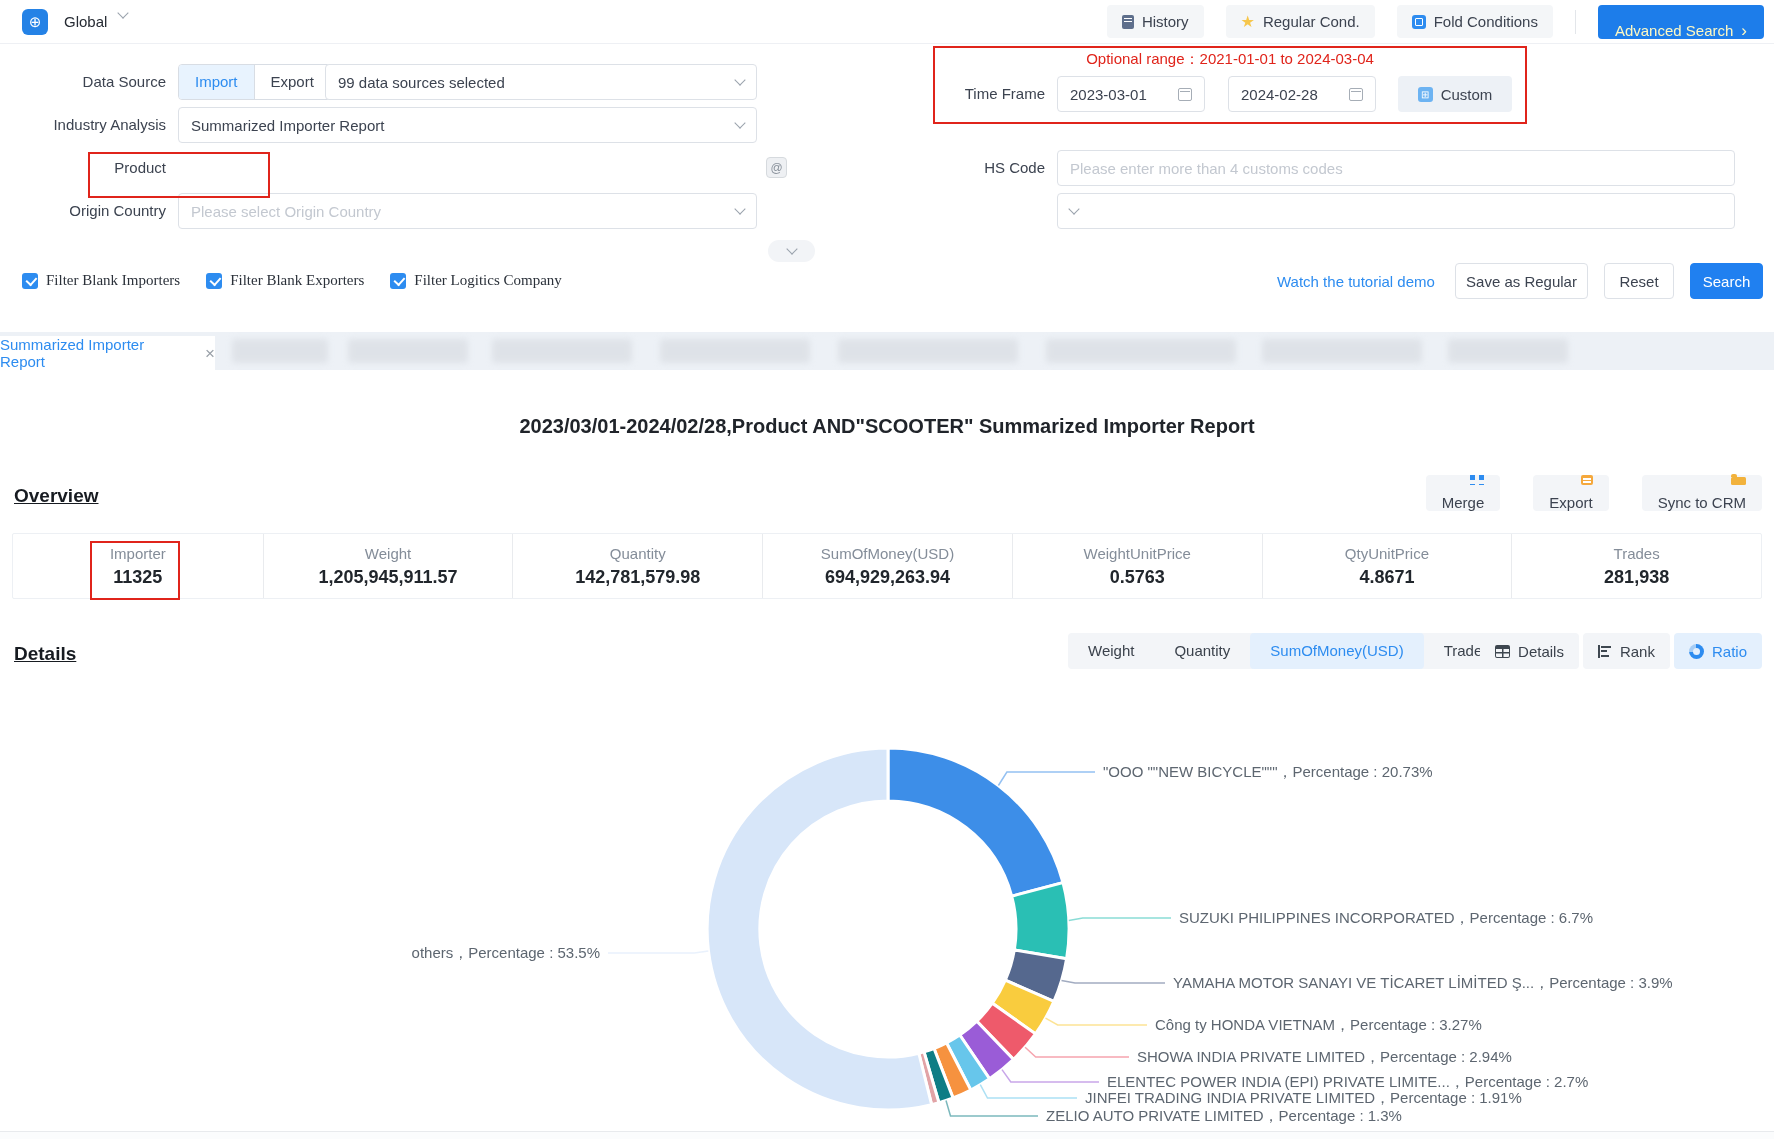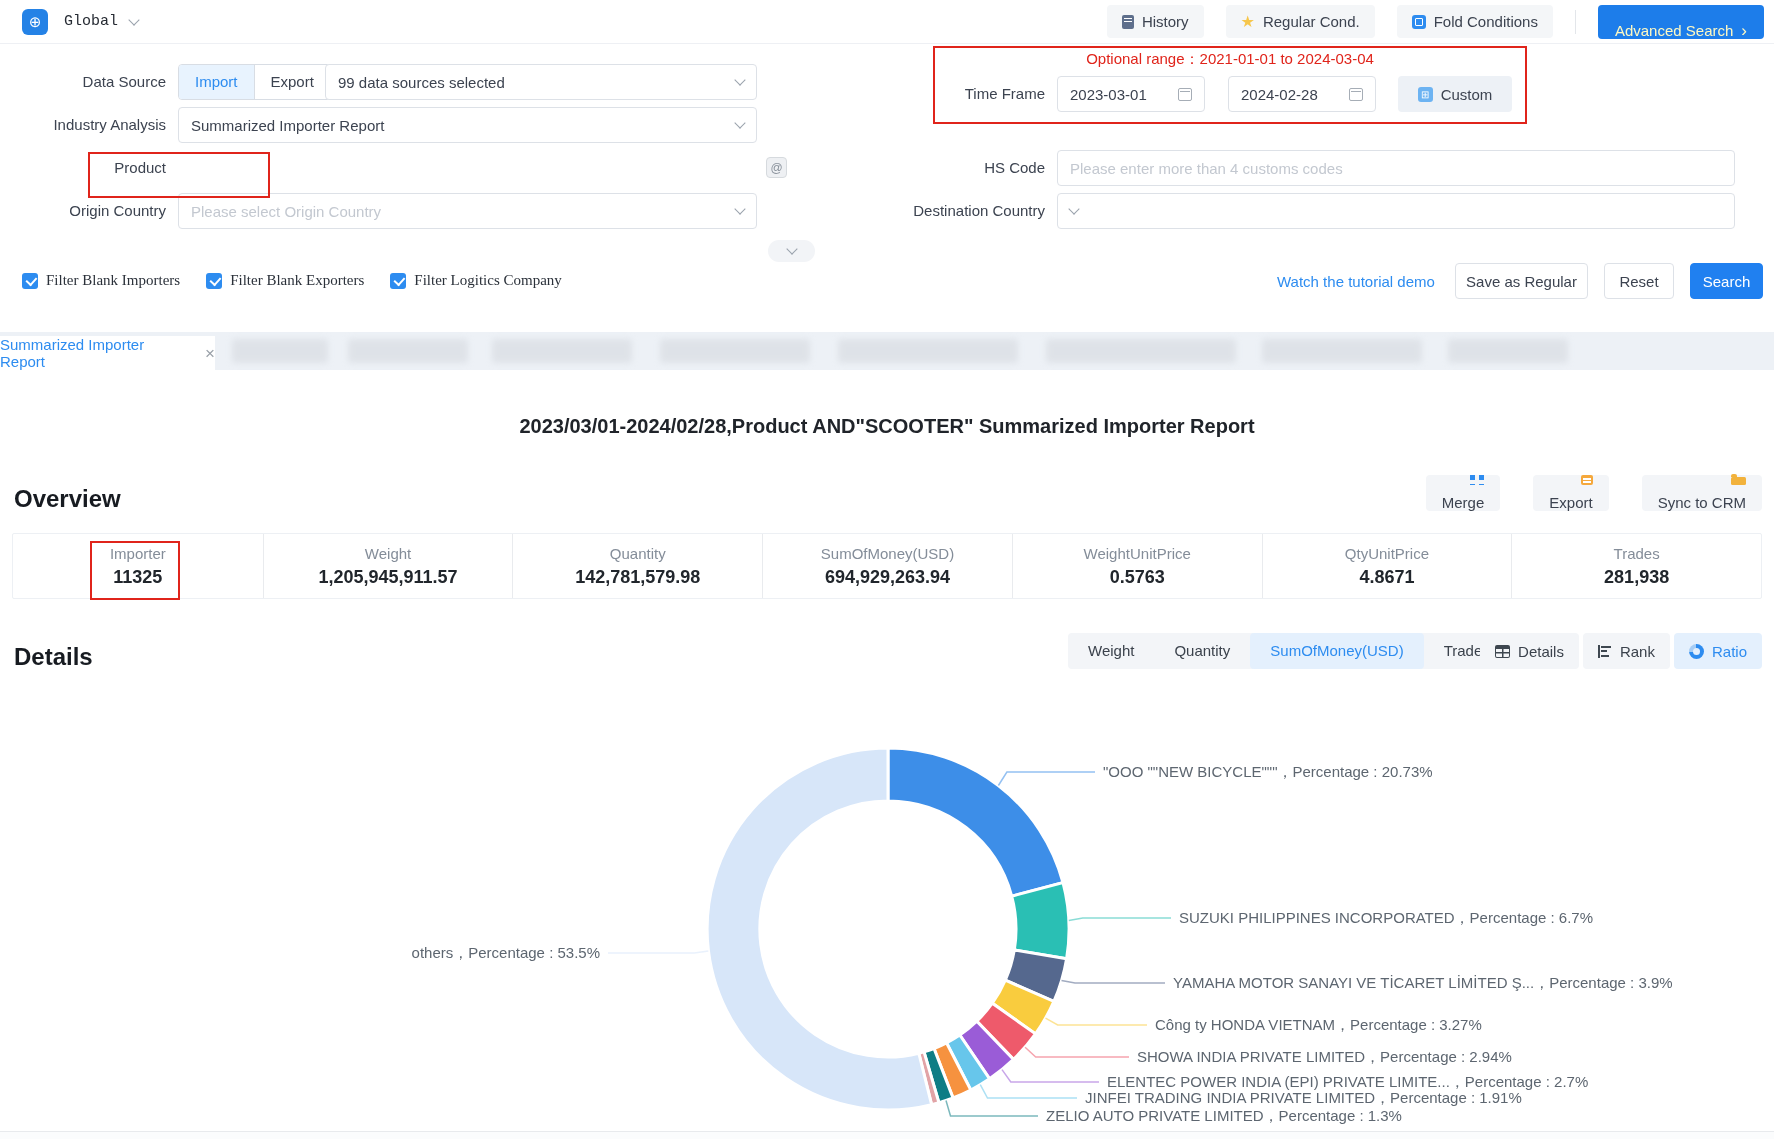--- a/index.html
+++ b/index.html
@@ -8,21 +8,21 @@
     position: relative; width: 1774px; height: 1139px; overflow: hidden;
     background: #fff; font-family: "Liberation Sans", sans-serif; color: #3c4350;
   }
   .abs { position: absolute; }
 
   
   .topbar { position:absolute; top:0; left:0; width:100%; height:44px;
     display:flex; align-items:center; padding:0 10px 0 22px; border-bottom:1px solid #eef0f4; background:#fff; }
   .logo { width:26px; height:26px; border-radius:6px; background:#2482e6; color:#fff;
     display:flex; align-items:center; justify-content:center; font-size:15px; }
-  .region { display:flex; align-items:center; gap:12px; margin-left:16px; font-size:15px; color:#262b33; cursor:pointer;font-family:Liberation Mono, monospace; }
+  .region { display:flex; gap:12px; margin-left:16px; font-size:15px; color:#262b33; cursor:pointer; }
   .chev { width:8px; height:8px; border-right:1.6px solid #9aa2ac; border-bottom:1.6px solid #9aa2ac;
     transform:rotate(45deg); display:inline-block; margin-top:-4px; }
   .topbar-right { margin-left:auto; display:flex; align-items:center; gap:22px; }
   .tb-btn { height:33px; background:#f4f6f8; border-radius:4px; display:flex; align-items:center;
     gap:8px; padding:0 15px; font-size:15px; color:#3c4350; cursor:pointer; border:none; }
   .tb-divider { width:1px; height:24px; background:#e3e6ea; }
   .adv-btn { height:34px; background:#1d7dea; border-radius:4px; color:#fef9c3; display:flex; align-items:flex-end;
     gap:8px; padding:0 17px; font-size:15px; cursor:pointer; border:none; }
   .adv-chev { font-size:17px; line-height:1; }
 
@@ -95,21 +95,21 @@
 
   
   .tabstrip { position:absolute; left:0; top:332px; width:100%; height:38px; background:#edf1f6; }
   .tab-active { position:absolute; left:0; top:336px; width:215px; height:34px; background:#fff;
     display:flex; align-items:center; justify-content:center; gap:12px; font-size:15px; color:#2d8cf0; cursor:pointer; }
   .redact { position:absolute; top:339px; height:24px; background:#d3d7dd; filter:blur(3px); opacity:.55; border-radius:3px; }
 
   
   .report-title { position:absolute; left:0; top:415px; width:100%; text-align:center;
     font-size:20px; font-weight:600; color:#20242a; }
-  .sec-head { position:absolute; font-size:24px; font-weight:700; color:#171b21; }
+  .sec-head { position:absolute; font-size:19px; font-weight:700; color:#171b21;text-decoration:underline; }
   .ov-btns { position:absolute; top:475px; right:12px; display:flex; gap:33px; }
   .ov-btn { height:36px; background:#f3f5f8; border:none; border-radius:4px; display:flex; align-items:flex-end;
     gap:9px; padding:0 16px; font-size:15px; color:#3c4350; cursor:pointer;flex-direction:column; }
   .stats-card { position:absolute; left:12px; top:533px; width:1750px; height:66px;
     border:1px solid #edf0f4; border-radius:2px; display:grid; grid-template-columns:repeat(7,1fr); background:#fff; }
   .stat { display:flex; flex-direction:column; align-items:center; justify-content:center; gap:5px; }
   .stat + .stat { border-left:1px solid #e9ebee; }
   .stat .s-label { font-size:15px; color:#848d99; }
   .stat .s-value { font-size:18px; font-weight:600; color:#21262c; }
   .metric-tabs { position:absolute; left:1068px; top:633px; height:36px; display:flex; background:#f3f5f8;
@@ -194,21 +194,20 @@
   <button class="custom-btn">
     <span class="icon-custom">⊞</span>
     <span>Custom</span>
   </button>
 
   <div class="flabel" style="left:879px;top:150px">HS Code</div>
   <div class="field" style="left:1057px;top:150px;width:678px">
     <span class="grow ph">Please enter more than 4 customs codes</span>
   </div>
 
-  <div class="flabel rt" style="left:795px;top:193px">Destination Country</div>
   <div class="field" style="left:1057px;top:193px;width:678px">
     <span class="chev"></span>
   </div>
 
   <div class="check-row" id="check-row">
       <div class="check-item">
         <span class="chk"></span>
         <span>Filter Blank Importers</span>
       </div>
       <div class="check-item">

